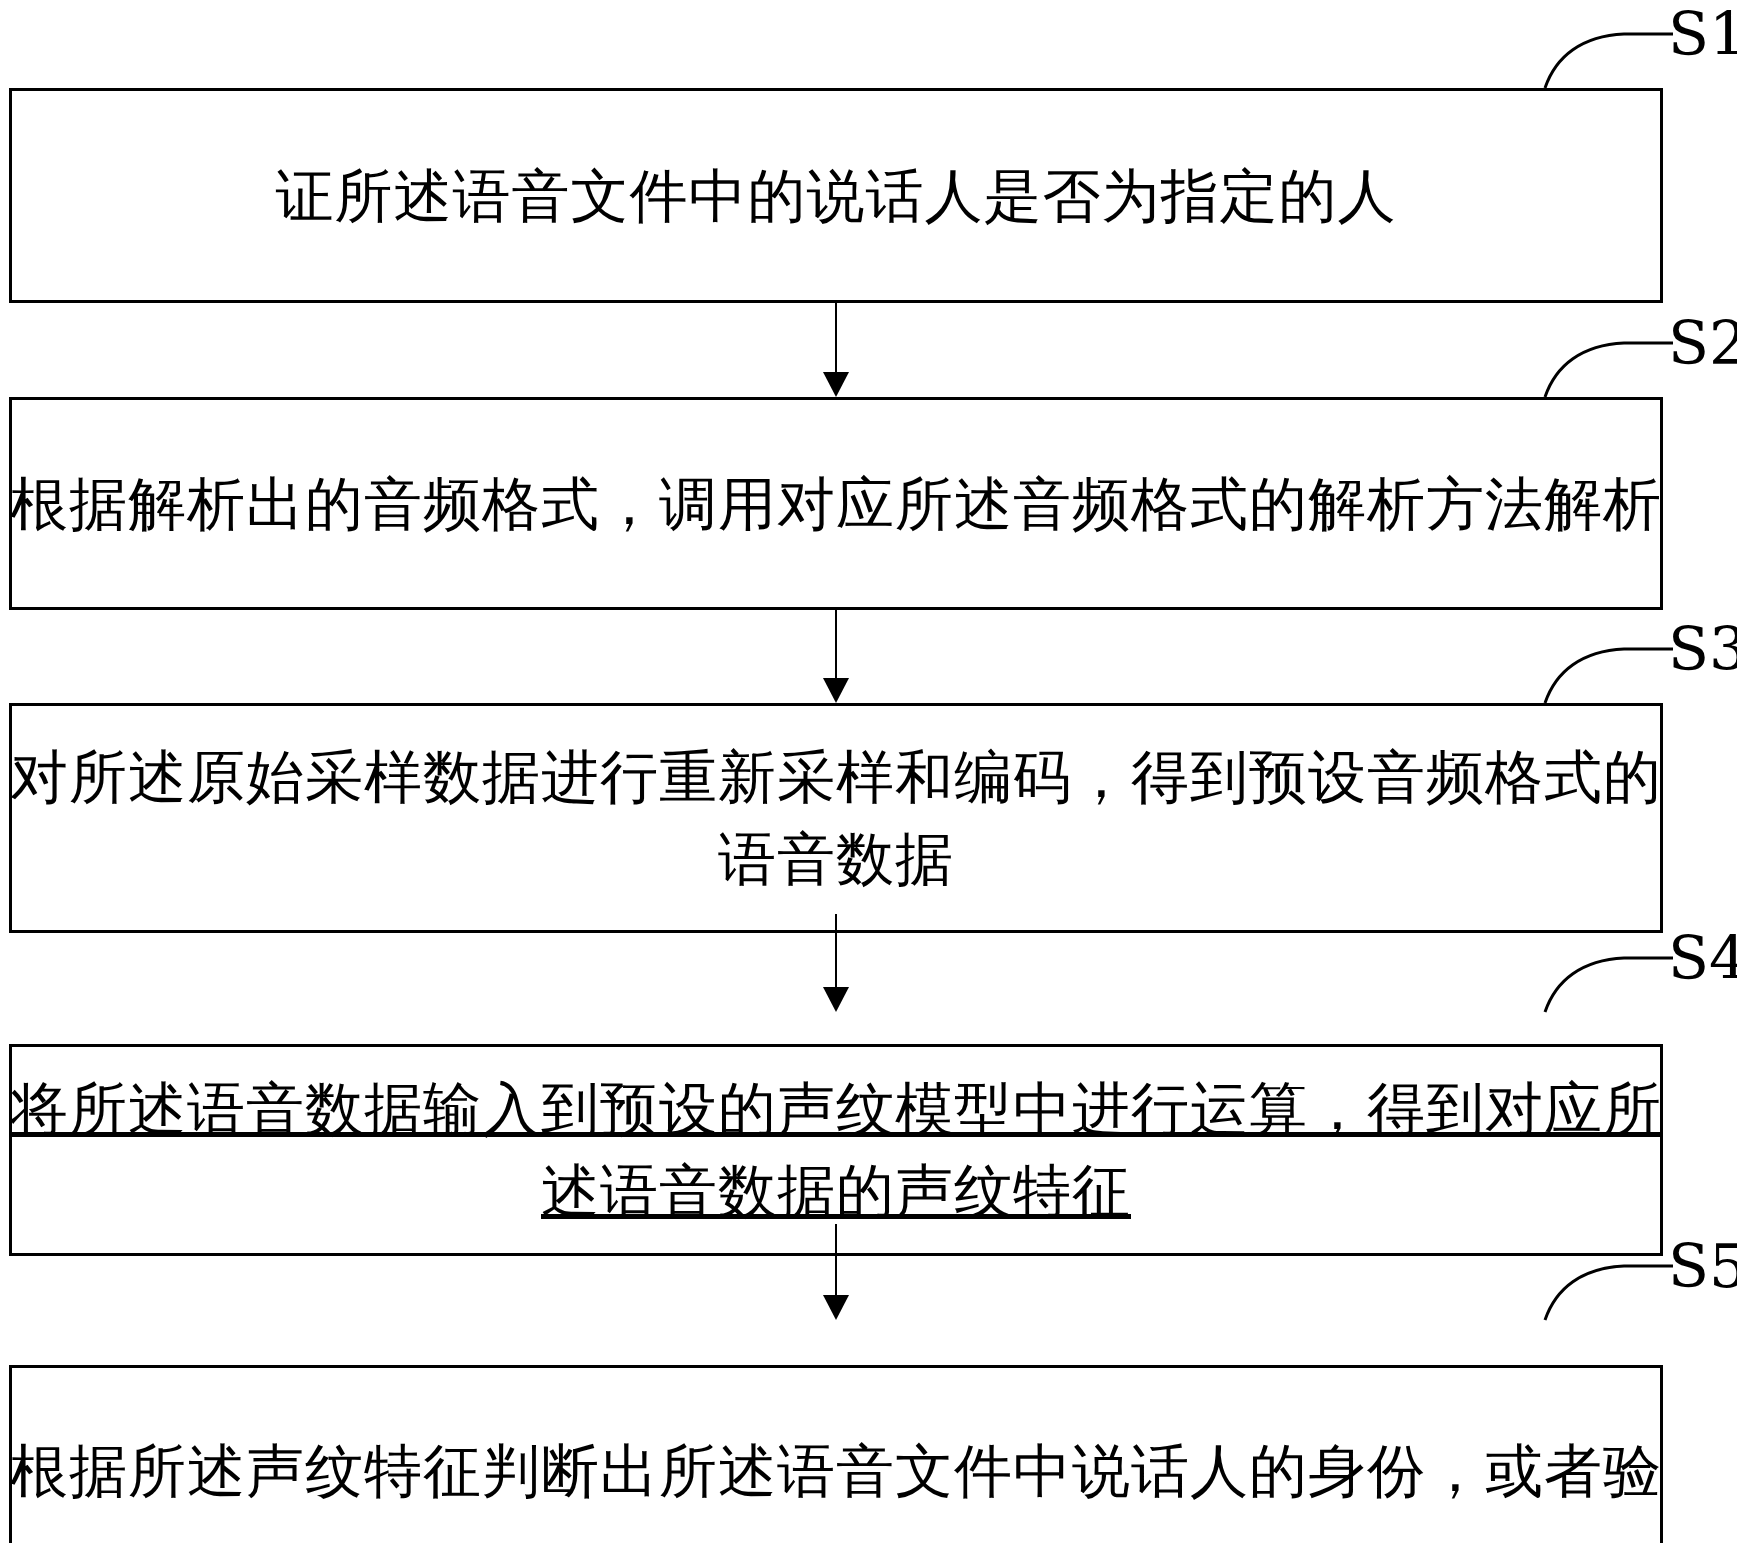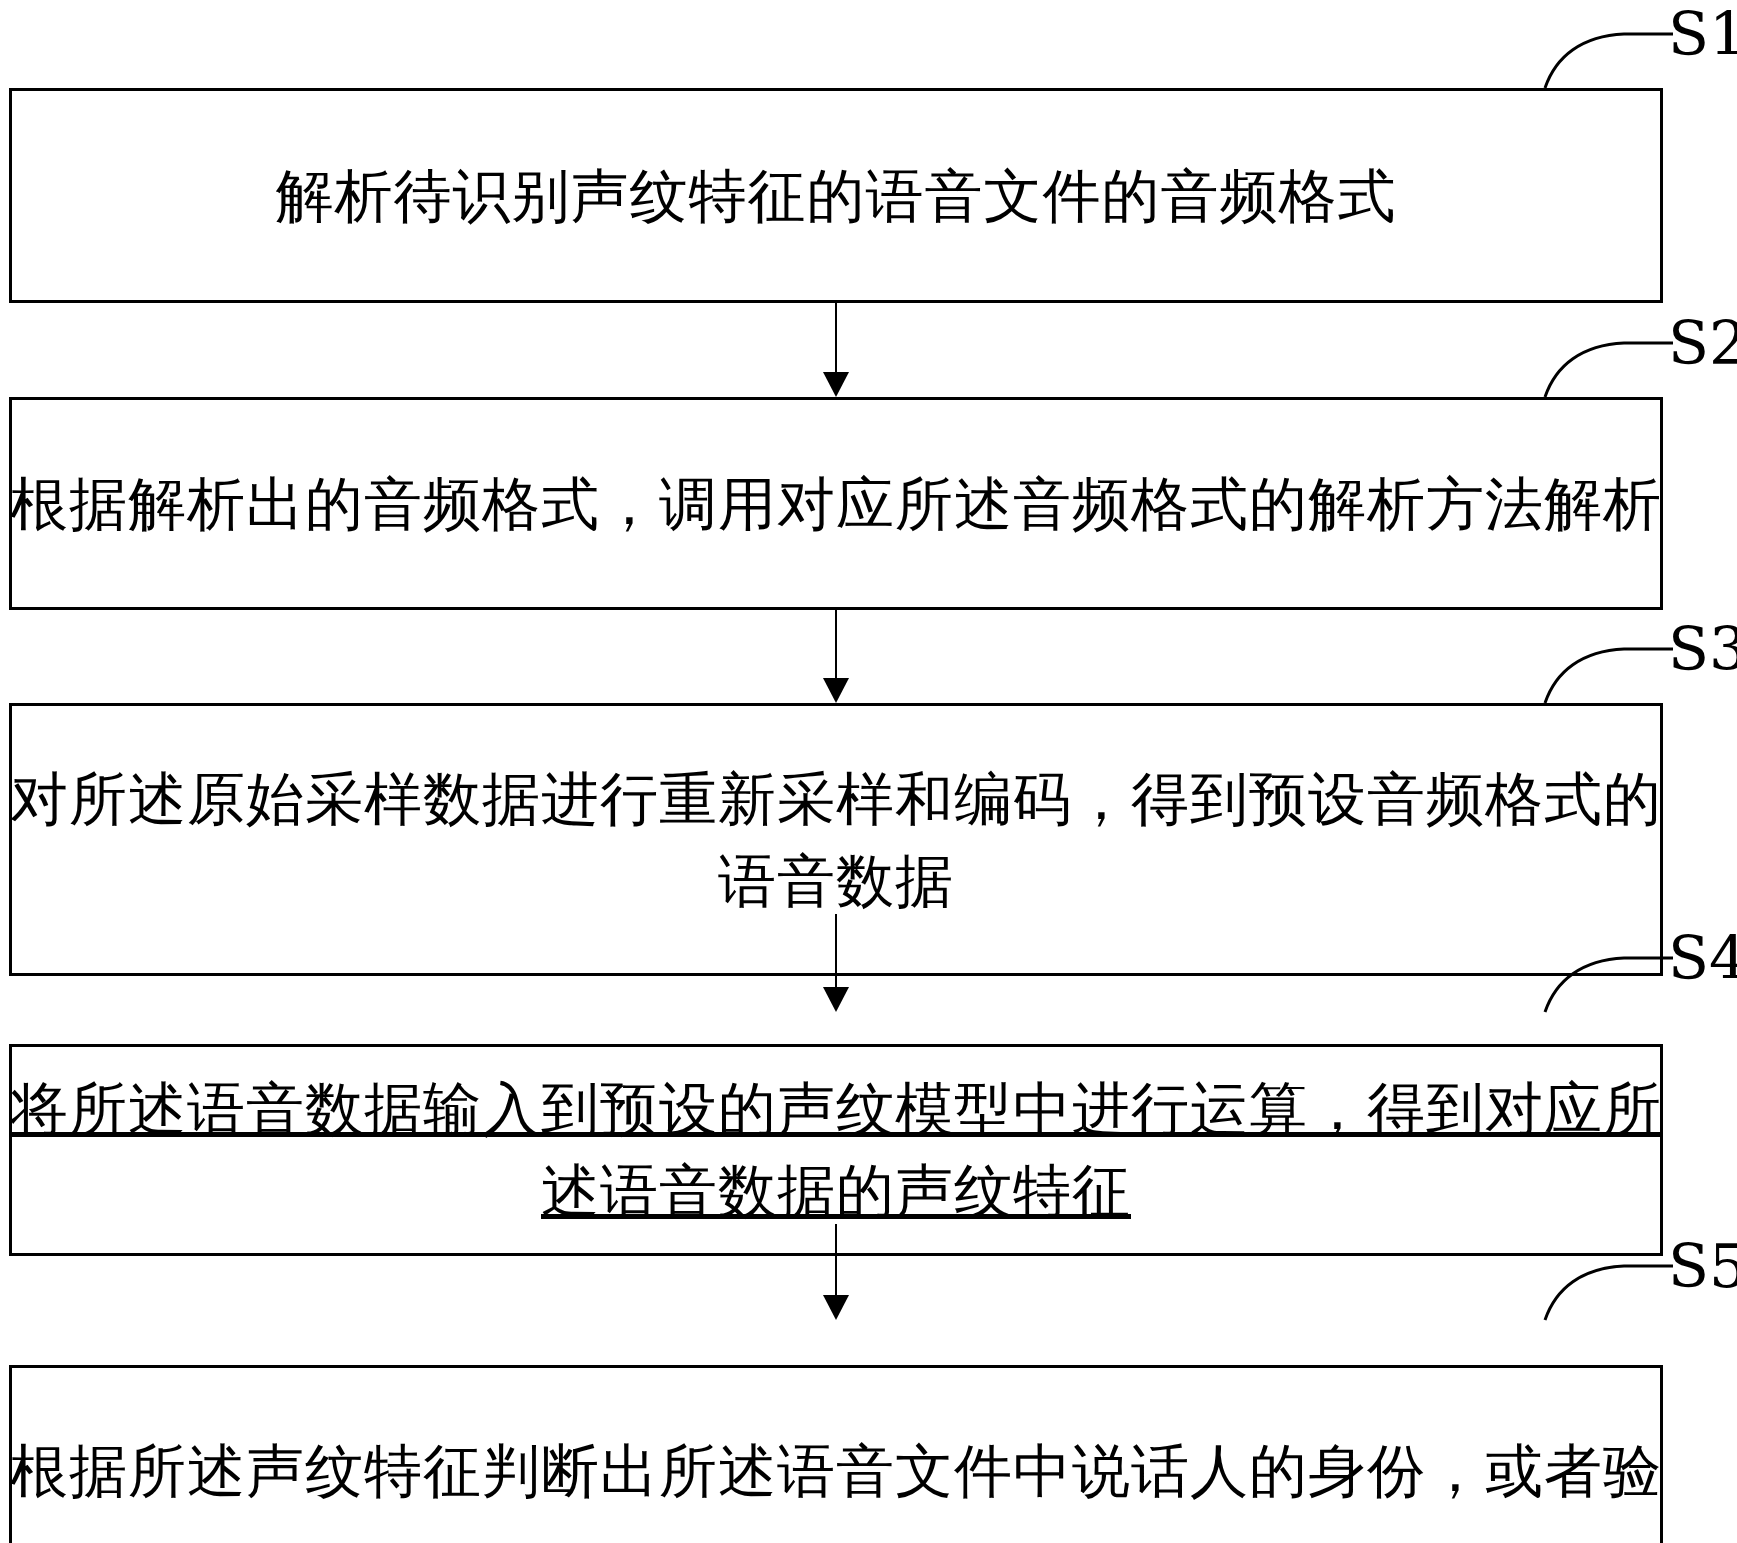--- a/index.html
+++ b/index.html
@@ -65,21 +65,21 @@
     width: 136px;
     height: 66px;
   }
 </style>
 </head>
 <body>
 
 <div id="figure">
 
   <div class="step-box" style="top:88px; height:215px;">
-    <div class="step-line">解析待识别声纹特征的语音文件的音频格式</div>
+    <div class="step-line">证所述语音文件中的说话人是否为指定的人</div>
   </div>
   <svg class="connector" style="top:24px;" viewBox="0 0 136 66">
     <path d="M5,64 C16,32 42,12 84,10 L133,10" stroke="#000000" stroke-width="3" fill="none"></path>
   </svg>
   <div class="step-label" style="top:4px;">S1</div>
 
   <div class="flow-arrow" style="top:303px; height:94px;">
     <div class="shaft"></div>
     <div class="head"></div>
   </div>
@@ -90,21 +90,21 @@
   <svg class="connector" style="top:333px;" viewBox="0 0 136 66">
     <path d="M5,64 C16,32 42,12 84,10 L133,10" stroke="#000000" stroke-width="3" fill="none"></path>
   </svg>
   <div class="step-label" style="top:313px;">S2</div>
 
   <div class="flow-arrow" style="top:610px; height:93px;">
     <div class="shaft"></div>
     <div class="head"></div>
   </div>
 
-  <div class="step-box" style="top:703px; height:273px;">
+  <div class="step-box" style="top:703px; height:230px;">
     <div class="step-line">对所述原始采样数据进行重新采样和编码，得到预设音频格式的</div>
     <div class="step-line">语音数据</div>
   </div>
   <svg class="connector" style="top:639px;" viewBox="0 0 136 66">
     <path d="M5,64 C16,32 42,12 84,10 L133,10" stroke="#000000" stroke-width="3" fill="none"></path>
   </svg>
   <div class="step-label" style="top:619px;">S3</div>
 
   <div class="flow-arrow" style="top:914px; height:98px;">
     <div class="shaft"></div>

